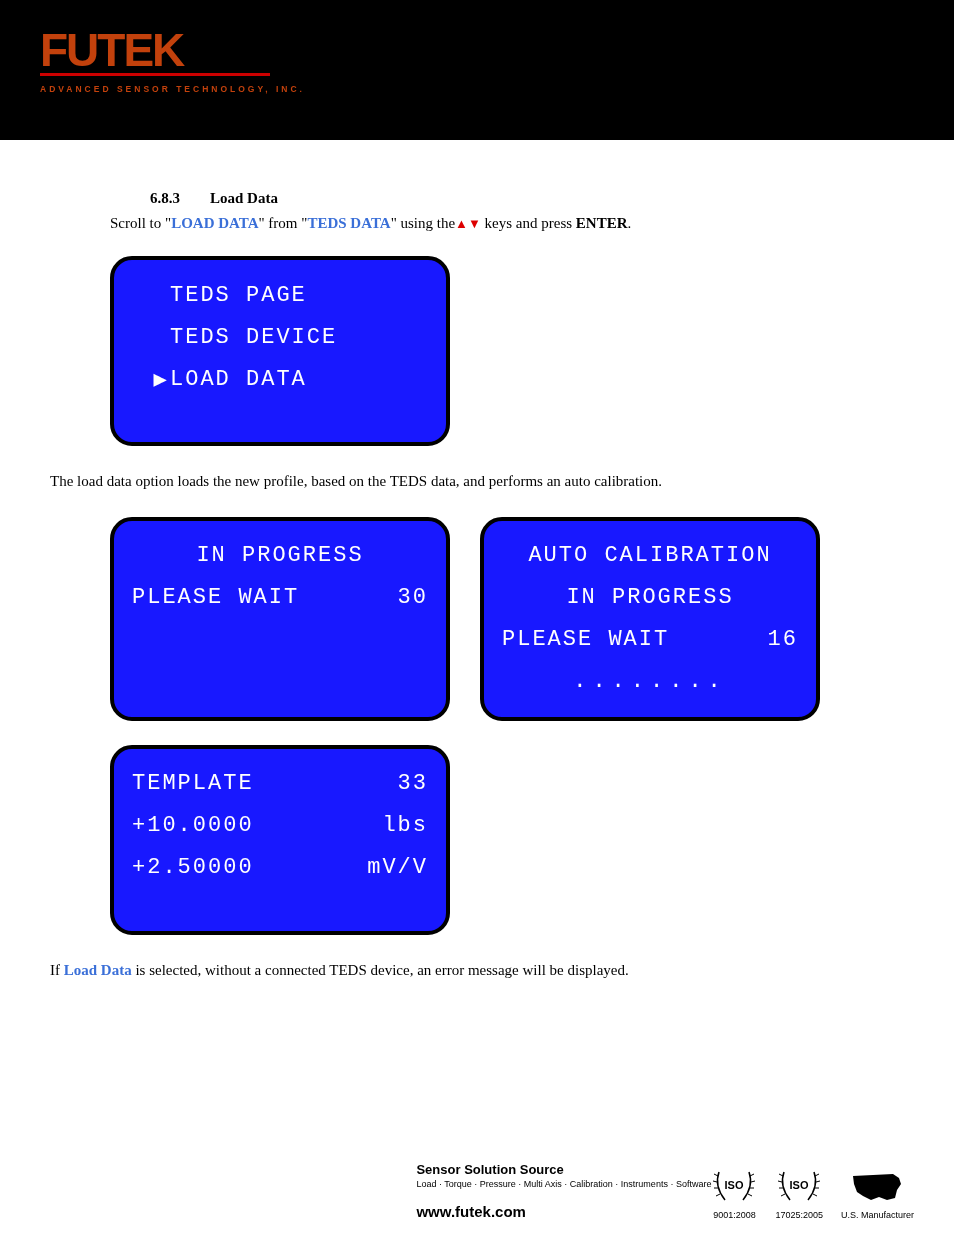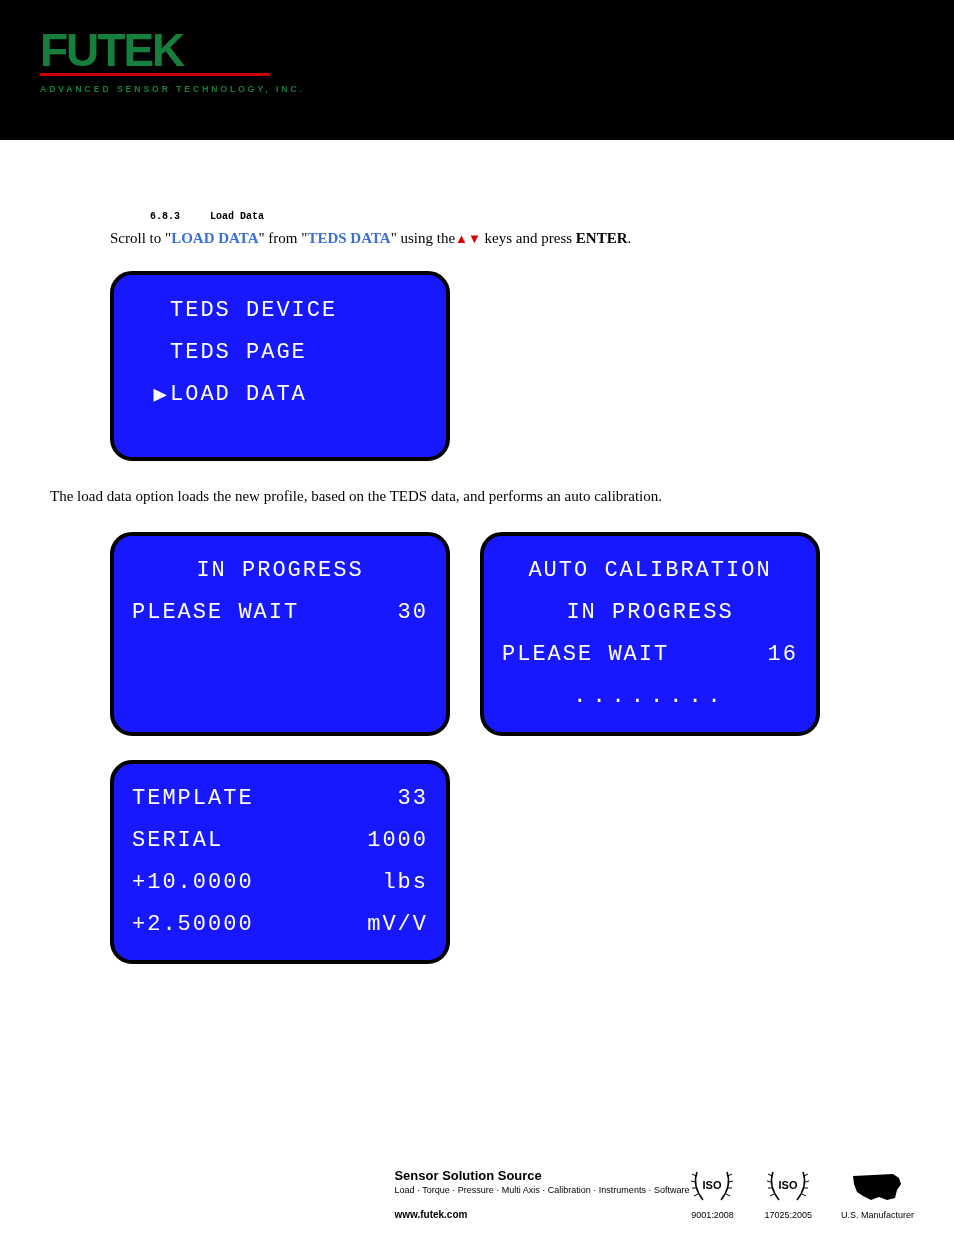--- a/index.html
+++ b/index.html
@@ -1,23 +1,23 @@
 <!DOCTYPE html>
 <html><head>
 <meta charset="utf-8">
 <style>
   * { box-sizing: border-box; margin: 0; padding: 0; }
   body { width: 954px; height: 1235px; background: #fff; font-family: Georgia, 'Times New Roman', serif; color: #000; position: relative; }
   .header-bar { background: #000; height: 140px; padding: 30px 0 0 40px; }
-  .logo { color: #15803d; }
+  .logo { color: #c2410c; }
   .logo-main { font-family: Arial, Helvetica, sans-serif; font-weight: 900; font-size: 46px; letter-spacing: -2px; line-height: 0.9; }
   .logo-underline { width: 230px; height: 3px; background: #c00; margin-top: 2px; }
   .logo-sub { font-family: Arial, Helvetica, sans-serif; font-size: 8.5px; letter-spacing: 3px; font-weight: bold; margin-top: 8px; }
   .content { padding: 50px 50px 0 50px; }
-  .section-heading { margin-left: 100px; font-family: Liberation Mono, monospace; font-size: 10px; margin-top: 21px; }
+  .section-heading { margin-left: 100px; font-family: Liberation Serif, serif; font-size: 15px; }
   .section-heading .num { font-weight: bold; margin-right: 30px; }
   .section-heading .title { font-weight: bold; }
   .intro { margin-top: 8px; margin-left: 60px; font-size: 15px; }
   .blue-link { color: #3a6fd8; font-weight: bold; }
   .tri-up { color: #d00; font-size: 13px; }
   .tri-down { color: #d00; font-size: 13px; }
   .bld { font-weight: bold; }
   .lcd-row { margin: 24px 0 24px 60px; display: flex; gap: 30px; }
   .lcd { background: #1818ff; border: 4px solid #000; border-radius: 22px; padding: 14px 18px; width: 340px; min-height: 190px; font-family: 'Courier New', monospace; color: #fff; font-size: 22px; letter-spacing: 2px; }
   .lcd-line { display: flex; align-items: center; height: 42px; }
@@ -25,22 +25,22 @@
   .lcd-line .cursor { width: 18px; display: inline-block; text-align: center; }
   .lcd-line .label { flex: 0 0 auto; }
   .lcd-line.indent { padding-left: 20px; }
   .lcd-kv { display: flex; justify-content: space-between; height: 42px; align-items: center; }
   .dots { text-align: center; letter-spacing: 6px; }
   .para { margin-top: 10px; font-size: 15px; line-height: 1.5; }
   .footer { position: absolute; bottom: 15px; left: 40px; right: 40px; display: flex; justify-content: flex-end; align-items: flex-end; }
   .footer-left { font-family: Arial, Helvetica, sans-serif; }
   .fss { font-weight: bold; font-size: 13px; }
   .fsub { font-size: 9px; margin-top: 2px; }
-  .furl { font-weight: bold; font-size: 10px; margin-top: 14px; }
-  .footer-right { display: flex; gap: 29px; align-items: flex-end; }
+  .furl { font-weight: bold; font-size: 15px; margin-top: 14px; }
+  .footer-right { display: flex; gap: 18px; align-items: flex-end; }
   .cert { display: flex; flex-direction: column; align-items: center; font-family: Arial, sans-serif; font-size: 9px; }
   .cert svg { margin-bottom: 4px; }
 </style>
 </head>
 <body>
 
 <div class="header-bar">
   <div class="logo">
     <div class="logo-main">FUTEK</div>
     <div class="logo-underline"></div>
@@ -55,25 +55,25 @@
   </div>
 
   <div class="intro">
     <span>Scroll to "</span><span class="blue-link">LOAD DATA</span><span>" from "</span><span class="blue-link">TEDS DATA</span><span>" using the</span><span class="tri-up">▲</span><span class="tri-down">▼</span><span> keys and press </span><span class="bld">ENTER</span><span>.</span>
   </div>
 
   <div class="lcd-row">
     <div class="lcd">
       <div class="lcd-line indent">
           <span class="cursor"></span>
-          <span class="label">TEDS DEVICE</span>
+          <span class="label">TEDS PAGE</span>
         </div>
       <div class="lcd-line indent">
           <span class="cursor"></span>
-          <span class="label">TEDS PAGE</span>
+          <span class="label">TEDS DEVICE</span>
         </div>
       <div class="lcd-line indent">
           <span class="cursor">▶</span>
           <span class="label">LOAD DATA</span>
         </div>
     </div>
   </div>
 
   <div class="para">The load data option loads the new profile, based on the TEDS data, and performs an auto calibration.</div>
 
@@ -97,34 +97,33 @@
     </div>
   </div>
 
   <div class="lcd-row">
     <div class="lcd">
       <div class="lcd-kv">
           <span>TEMPLATE</span>
           <span>33</span>
         </div>
       <div class="lcd-kv">
-          <span>SERIAL</span>
-          <span>1000</span>
-        </div>
-      <div class="lcd-kv">
           <span>+10.0000</span>
           <span>lbs</span>
         </div>
       <div class="lcd-kv">
           <span>+2.50000</span>
           <span>mV/V</span>
         </div>
     </div>
   </div>
 
+  <div class="para">
+    <span>If </span><span class="blue-link">Load Data</span><span> is selected, without a connected TEDS device, an error message will be displayed.</span>
+  </div>
 
 </div>
 
 <div class="footer">
   <div class="footer-left">
     <div class="fss">Sensor Solution Source</div>
     <div class="fsub">Load · Torque · Pressure · Multi Axis · Calibration · Instruments · Software</div>
     <div class="furl">www.futek.com</div>
   </div>
   <div class="footer-right">

